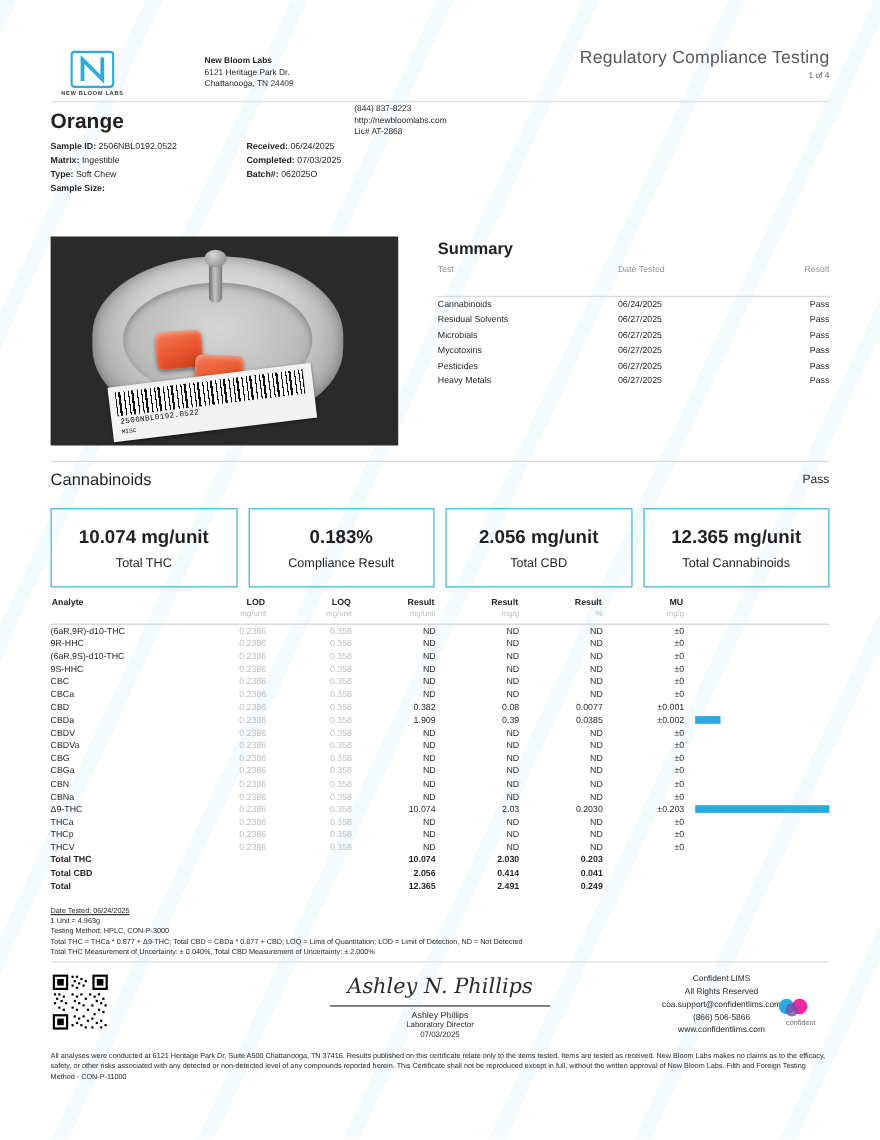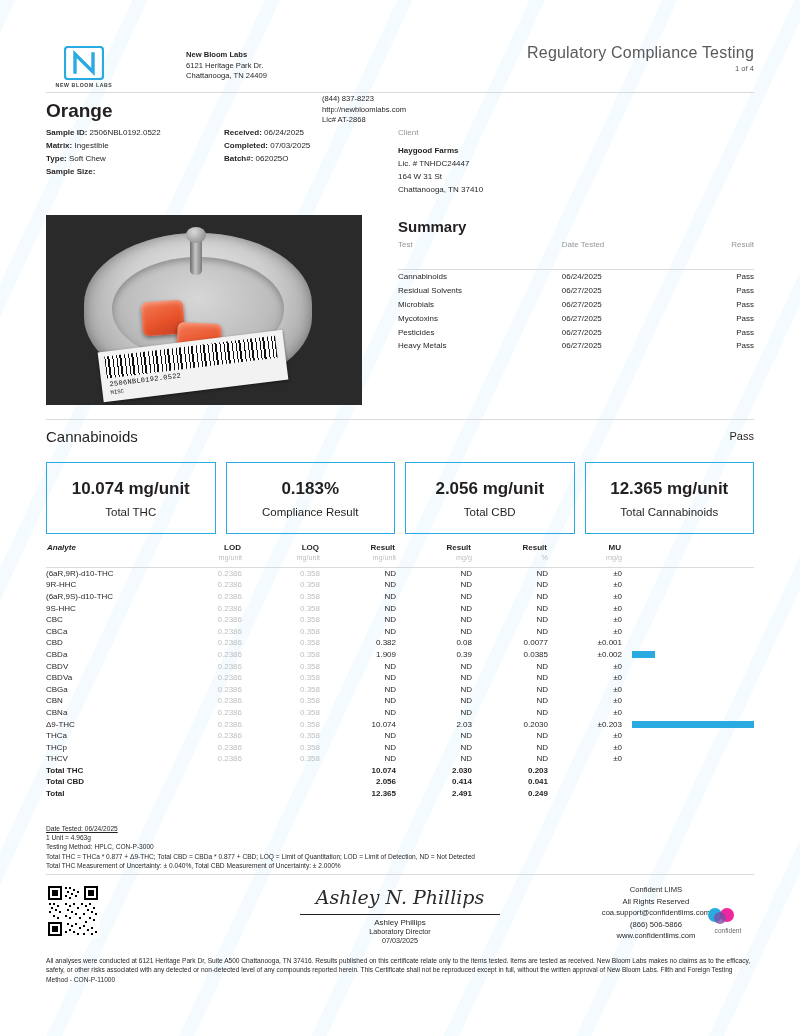--- a/index.html
+++ b/index.html
@@ -275,21 +275,21 @@
     border-collapse: collapse;
     font-size: 8px;
   }
   table.an th {
     font-weight: bold;
     font-size: 8px;
     color: #231f20;
     text-align: right;
     padding-bottom: 0px;
   }
-  table.an th.l { text-align: left; font-style: italic; }
+  table.an th.l { text-align: left; }
   table.an tr.units td {
     color: #bcbec0;
     font-size: 7.2px;
     text-align: right;
     padding-bottom: 2px;
   }
   table.an tr.units td.l { text-align: left; }
   table.an td {
     text-align: right;
     padding: 0.6px 0;
@@ -453,28 +453,20 @@
 
   <div class="info-col-2">
     <div><span class="k">Received:</span>
       <span>06/24/2025</span></div>
     <div><span class="k">Completed:</span>
       <span>07/03/2025</span></div>
     <div><span class="k">Batch#:</span>
       <span>062025O</span></div>
   </div>
 
-  <div class="info-col-3">
-    <div class="client-label">Client</div>
-    <div style="height:5px"></div>
-    <div class="client-name">Haygood Farms</div>
-    <div>Lic. # TNHDC24447</div>
-    <div>164 W 31 St</div>
-    <div>Chattanooga, TN 37410</div>
-  </div>
 
   <div class="photo">
     <div class="pan">
       <div class="pan-inner"></div>
     </div>
     <div class="stem"></div>
     <div class="stem-cap"></div>
     <div class="gummy g1"></div>
     <div class="gummy g2"></div>
     <div class="label">
@@ -674,20 +666,30 @@
             <td class="dim">0.2386</td>
             <td class="dim">0.358</td>
             <td>ND</td>
             <td>ND</td>
             <td>ND</td>
             <td>±0</td>
             <td class="barcell"><span class="bar" style="width:0%"></span></td>
           </tr>
         <tr>
             <td class="l">CBDVa</td>
+            <td class="dim">0.2386</td>
+            <td class="dim">0.358</td>
+            <td>ND</td>
+            <td>ND</td>
+            <td>ND</td>
+            <td>±0</td>
+            <td class="barcell"><span class="bar" style="width:0%"></span></td>
+          </tr>
+        <tr>
+            <td class="l">CBG</td>
             <td class="dim">0.2386</td>
             <td class="dim">0.358</td>
             <td>ND</td>
             <td>ND</td>
             <td>ND</td>
             <td>±0</td>
             <td class="barcell"><span class="bar" style="width:0%"></span></td>
           </tr>
         <tr>
             <td class="l">CBGa</td>

